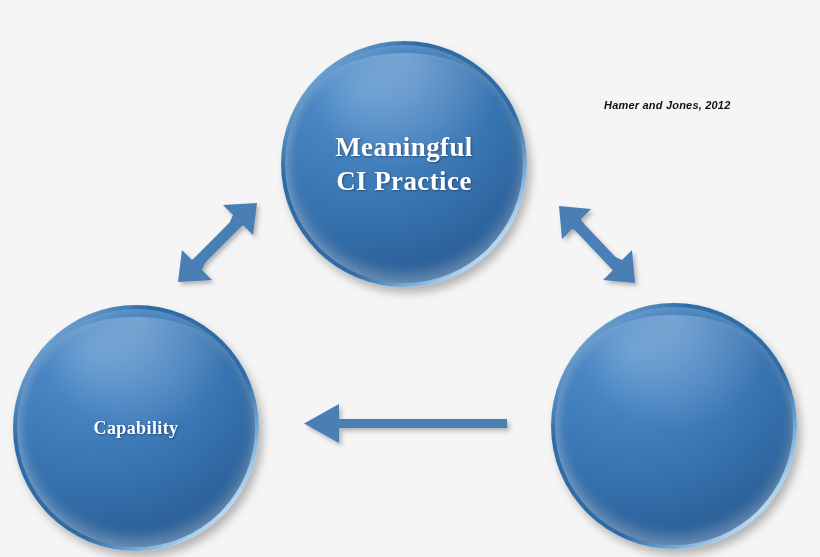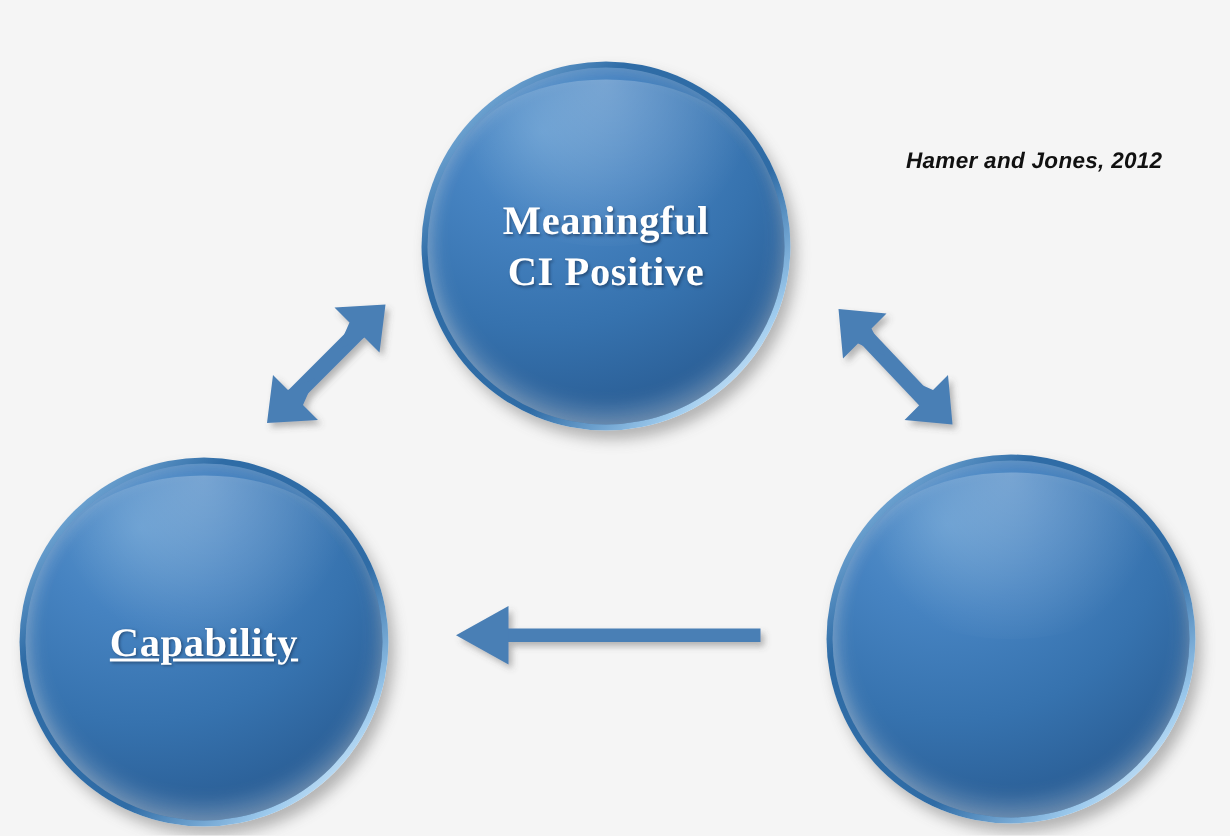--- a/index.html
+++ b/index.html
@@ -93,57 +93,57 @@
     text-shadow: 1px 1px 2px rgba(20,40,70,0.55);
     white-space: pre-line;
     padding: 0 10px;
   }
 
   #node-top      { left: 281px; top:  41px; width: 246px; height: 246px; }
   #node-left     { left:  13px; top: 305px; width: 246px; height: 246px; }
   #node-right    { left: 551px; top: 303px; width: 246px; height: 246px; }
 
   #node-top    .label { font-size: 27px; }
-  #node-left   .label { font-size: 27px; text-decoration: underline; }
+  #node-left   .label { font-size: 18px; }
   #node-right  .label { font-size: 25px; }
 
   
   .arrow-svg {
     position: absolute;
     overflow: visible;
   }
   #arrow-left-diag  { left: 160px; top: 185px; width: 115px; height: 115px; }
   #arrow-right-diag { left: 540px; top: 190px; width: 110px; height: 110px; }
   #arrow-bottom     { left: 295px; top: 398px; width: 225px; height: 55px; }
 
   
   #credit {
     position: absolute;
     left: 604px;
     top: 99px;
     font-family: "Liberation Sans", sans-serif;
     font-style: italic;
     font-weight: bold;
-    font-size: 15px;
+    font-size: 11px;
     color: #111111;
     letter-spacing: 0.2px;
     white-space: nowrap;
   }
 </style>
 </head>
 <body>
 
 <div id="stage">
 
   <div class="node" id="node-top">
     <div class="rim"></div>
     <div class="face"></div>
     <div class="gloss"></div>
     <div class="label">Meaningful
-CI  Positive</div>
+CI  Practice</div>
   </div>
 
   <div class="node" id="node-left">
     <div class="rim"></div>
     <div class="face"></div>
     <div class="gloss"></div>
     <div class="label">Capability</div>
   </div>
 
   <div class="node" id="node-right">

